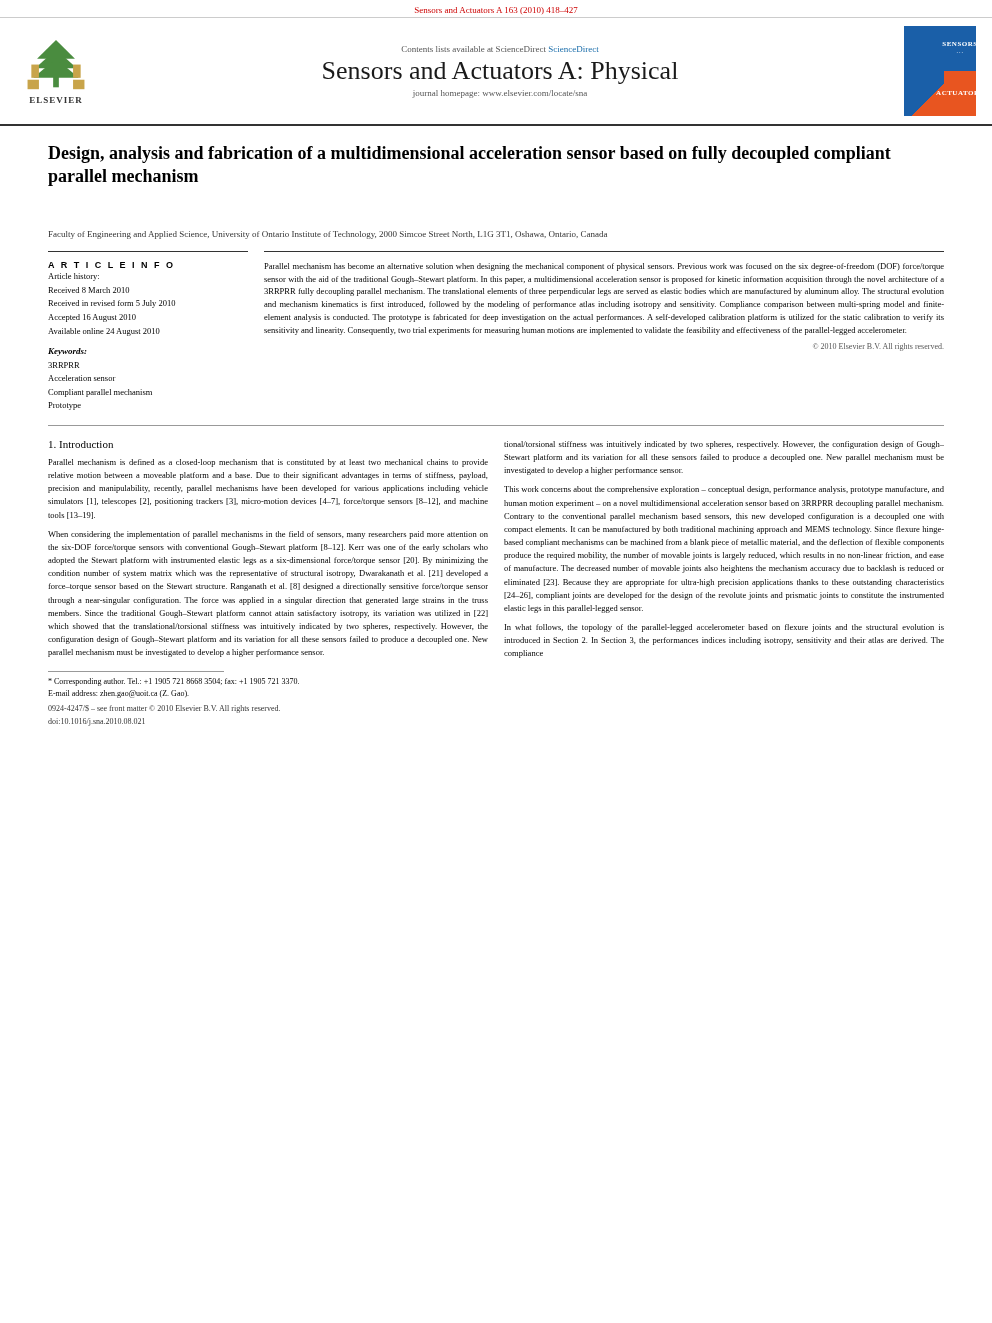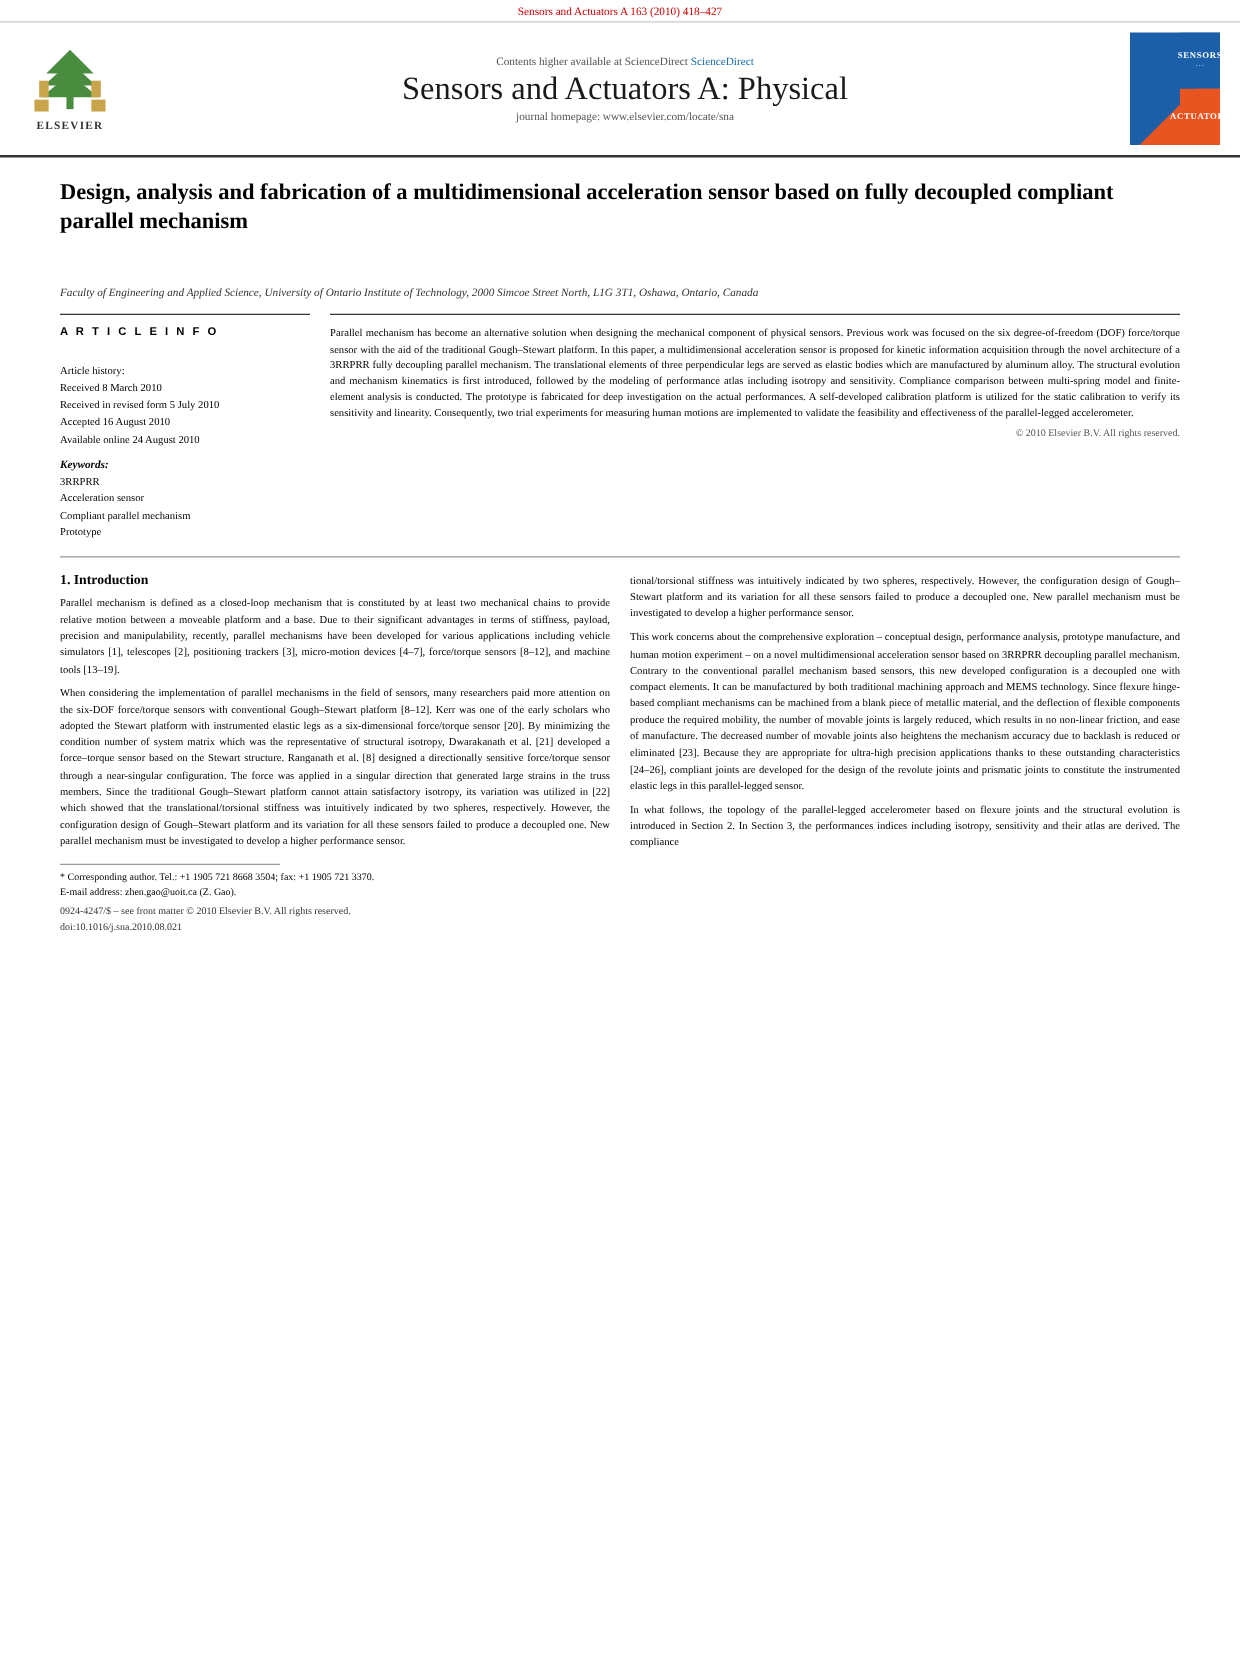--- a/index.html
+++ b/index.html
@@ -129,21 +129,20 @@
       line-height: 1.3;
       font-family: "Times New Roman", Times, serif;
     }
     .authors {
       font-size: 11px;
       color: #000;
       margin-bottom: 4px;
     }
     .affiliation {
       font-size: 9px;
-      font-style: italic;
       color: #333;
       margin-bottom: 12px;
       margin-top: 40px;
     }
     .two-col {
       display: flex;
       gap: 16px;
       margin-top: 8px;
     }
     .left-col {
@@ -155,21 +154,21 @@
     .right-col {
       flex: 1;
       border-top: 1px solid #333;
       padding-top: 8px;
     }
     .section-label {
       font-size: 9px;
       letter-spacing: 2px;
       font-weight: bold;
       color: #000;
-      margin-bottom: 20px;
+      margin-bottom: 0;
       text-transform: uppercase;
       font-family: Arial, sans-serif;
     }
     .article-info-row {
       font-size: 8.5px;
       color: #000;
       line-height: 1.5;
       margin-bottom: 1px;
     }
     .keywords-section {
@@ -208,21 +207,21 @@
       gap: 16px;
     }
     .body-left {
       flex: 1;
     }
     .body-right {
       flex: 1;
     }
     .section-heading {
       font-size: 11px;
-      font-weight: bold;
+      font-weight: normal;
       color: #000;
       margin-bottom: 6px;
       font-family: "Times New Roman", Times, serif;
     }
     .body-text {
       font-size: 8.5px;
       color: #000;
       line-height: 1.55;
       text-align: justify;
       margin-bottom: 6px;
@@ -270,21 +269,21 @@
         <rect x="4" y="28" width="8" height="14" fill="#c8a44a"></rect>
 
         <rect x="48" y="28" width="8" height="14" fill="#c8a44a"></rect>
       </svg>
       <div class="elsevier-text">ELSEVIER</div>
     </div>
   </div>
 
   <div class="journal-center">
     <div class="sciencedirect-link">
-      <span>Contents higher available at ScienceDirect</span>
+      <span>Contents lists available at ScienceDirect</span>
       <a href="#">ScienceDirect</a>
     </div>
     <div class="journal-title">Sensors and Actuators A: Physical</div>
     <div class="journal-homepage">
       <span>journal homepage: www.elsevier.com/locate/sna</span>
     </div>
   </div>
 
   <div class="sensors-badge">
     <div class="sensors-badge-top">

